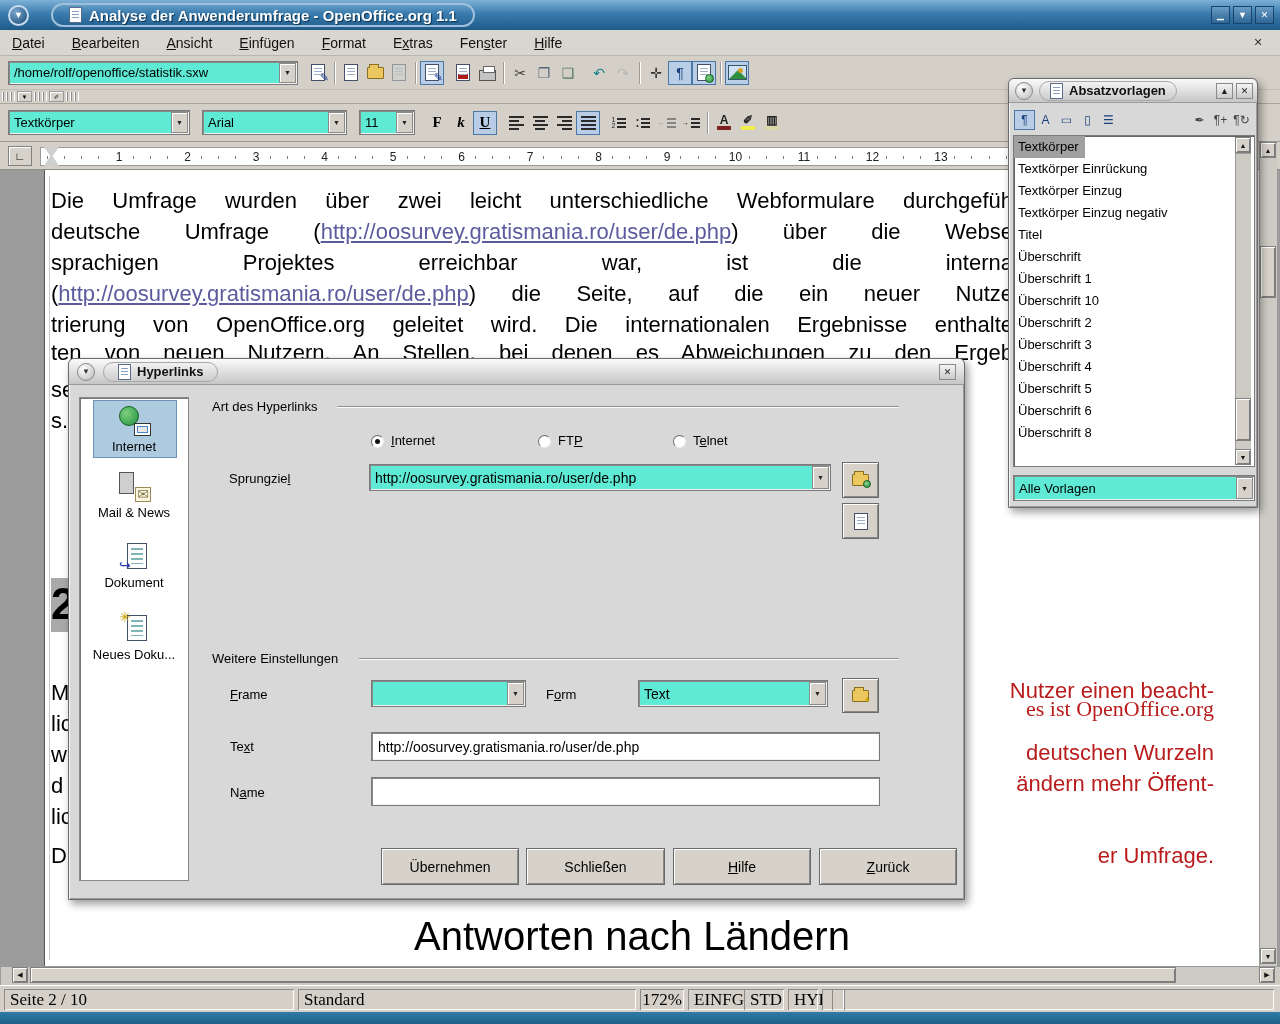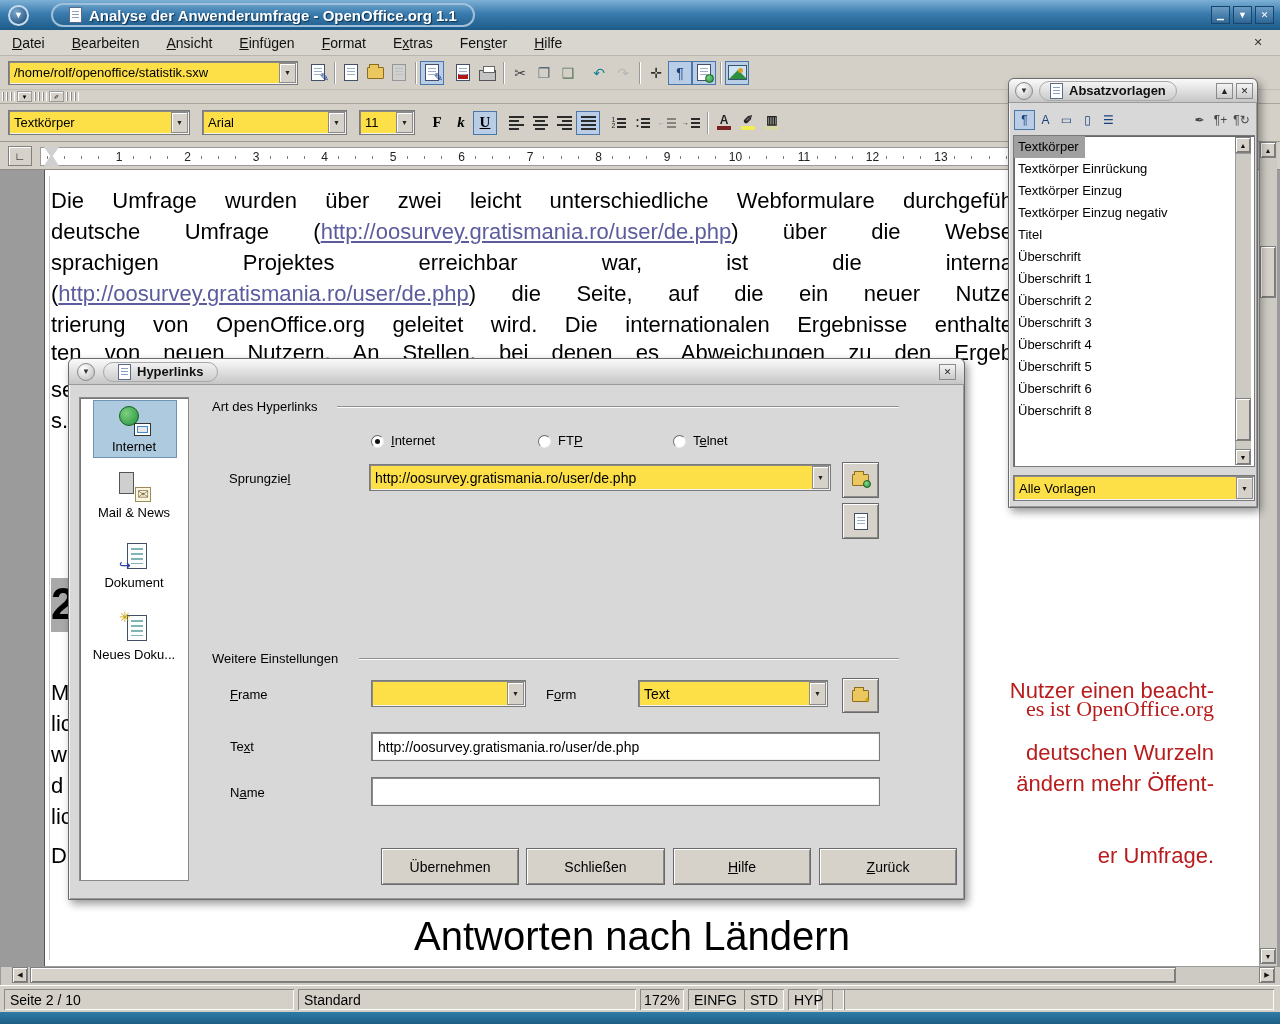--- a/index.html
+++ b/index.html
@@ -28,21 +28,21 @@
   .menubar { left:0; top:30px; width:1280px; height:26px; background:#d9d6cf;
     display:flex; align-items:center; padding-left:12px; gap:27px; font-size:14px; color:#111;
     border-bottom:1px solid #b9b6ae; }
   .menu-item { cursor:default; }
   .menu-close { position:absolute; right:14px; top:4px; width:16px; height:16px; font-size:11px;
     color:#333; display:flex; align-items:center; justify-content:center; }
 
   
   .toolbar { left:0; top:56px; width:1280px; height:34px; background:#d4d0c8;
     display:flex; align-items:center; padding-left:8px; border-bottom:1px solid #c0bdb5; }
-  .combo { background:#fde047; border:1px solid #7a7a7a;
+  .combo { background:#5eead4; border:1px solid #7a7a7a;
     box-shadow:inset 1px 1px 0 #8a8a8a, inset -1px -1px 0 #f2f2f2;
     display:flex; align-items:center; font-size:13px; padding-left:5px; position:relative; color:#000; }
   .combo .arrow { position:absolute; right:1px; top:1px; bottom:1px; width:17px; background:#d6d2ca;
     border:1px solid #8a8a8a; box-shadow:inset 1px 1px 0 #fff;
     display:flex; align-items:center; justify-content:center; font-size:7px; color:#222; }
   .tb-btn { width:24px; height:24px; display:flex; align-items:center; justify-content:center;
     border:1px solid transparent; position:relative; flex:none; }
   .tb-btn.active { background:#b9cde6; border:1px solid #4a76a8; }
   .tb-btn.disabled { opacity:.45; }
   .tb-sep { width:1px; height:22px; background:#9a9a9a; box-shadow:1px 0 0 #fff; margin:0 4px; flex:none; }
@@ -174,21 +174,21 @@
   .sbar { position:absolute; background:#cdcac3; box-shadow:inset 1px 1px 0 #9a9a9a; }
   .sb-btn { position:absolute; width:16px; height:16px; background:#d6d2ca; border:1px solid #808080;
     box-shadow:inset 1px 1px 0 #fff, inset -1px -1px 0 #7a7a7a; font-size:7px; color:#111;
     display:flex; align-items:center; justify-content:center; }
   .sb-thumb { position:absolute; background:#d6d2ca; border:1px solid #808080; box-shadow:inset 1px 1px 0 #fff, inset -1px -1px 0 #7a7a7a; }
 
   
   .statusbar { left:0; top:985px; width:1280px; height:27px; background:#d4d0c8; border-top:1px solid #fff; }
   .st-cell { position:absolute; top:3px; height:21px; background:#d4d0c8;
     box-shadow:inset 1px 1px 0 #8a8a8a, inset -1px -1px 0 #fbfbfb;
-    font-size:14px; color:#000; display:flex; align-items:center; padding:0 6px; white-space:nowrap; }
+    font-size:17px; color:#000; display:flex; align-items:center; padding:0 6px; white-space:nowrap;font-family:Liberation Serif, serif; }
   .teal { left:0; top:1012px; width:1280px; height:12px; background:linear-gradient(#2e7ca8,#1d5f85); }
 
   u { text-decoration:underline; }
 </style>
 </head>
 <body>
 
 <div class="abs titlebar">
   <div class="round-btn" style="margin-left:8px">▼</div>
   <div class="title-pill">
@@ -589,20 +589,21 @@
       <div class="sty-btn" style="color: rgb(68, 68, 68);">¶↻</div>
     </div>
   <div class="sty-list" id="sty-list">
       <div style="height: 22px;"><span class="sty-item sel">Textkörper</span></div>
       <div style="height: 22px;"><span class="sty-item">Textkörper Einrückung</span></div>
       <div style="height: 22px;"><span class="sty-item">Textkörper Einzug</span></div>
       <div style="height: 22px;"><span class="sty-item">Textkörper Einzug negativ</span></div>
       <div style="height: 22px;"><span class="sty-item">Titel</span></div>
       <div style="height: 22px;"><span class="sty-item">Überschrift</span></div>
       <div style="height: 22px;"><span class="sty-item">Überschrift 1</span></div>
+      <div style="height: 22px;"><span class="sty-item">Überschrift 10</span></div>
       <div style="height: 22px;"><span class="sty-item">Überschrift 2</span></div>
       <div style="height: 22px;"><span class="sty-item">Überschrift 3</span></div>
       <div style="height: 22px;"><span class="sty-item">Überschrift 4</span></div>
       <div style="height: 22px;"><span class="sty-item">Überschrift 5</span></div>
       <div style="height: 22px;"><span class="sty-item">Überschrift 6</span></div>
       <div style="height: 22px;"><span class="sty-item">Überschrift 8</span></div>
     </div>
   <div class="sb-btn" style="left:226px;top:58px">▲</div>
   <div class="sbar" style="left:226px;top:74px;width:16px;height:296px"></div>
   <div class="sb-thumb" style="left:226px;top:319px;width:16px;height:43px"></div>

